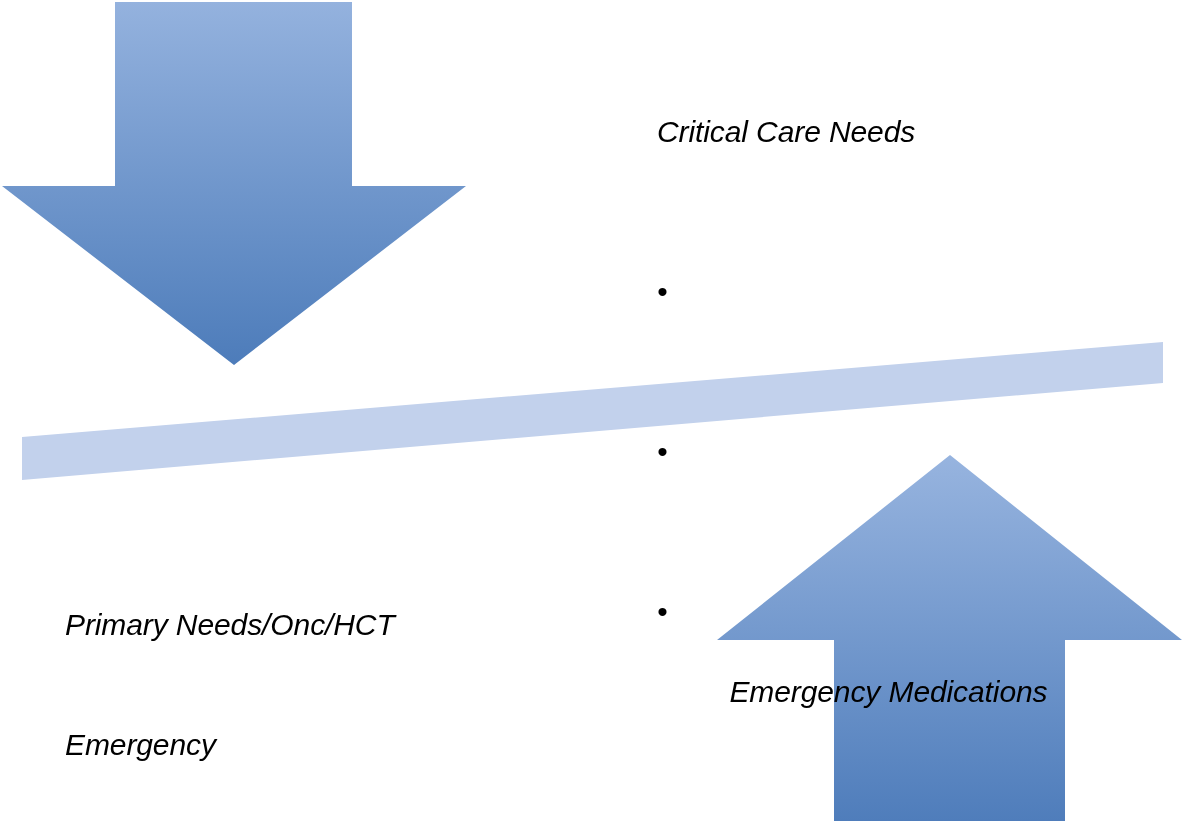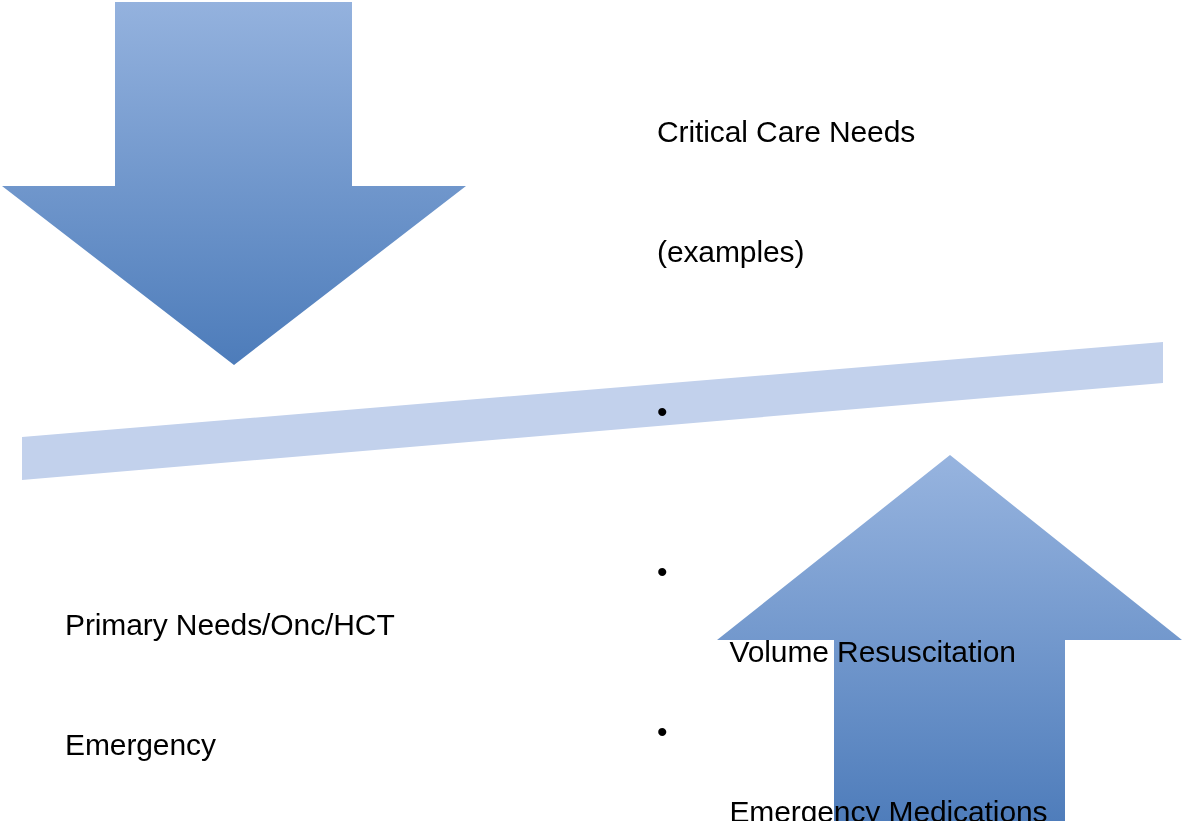--- a/index.html
+++ b/index.html
@@ -9,20 +9,21 @@
   }
   body {
     font-family: "Liberation Sans", sans-serif;
   }
   #canvas {
     position: relative;
     width: 1184px;
     height: 821px;
     background: #ffffff;
     overflow: hidden;
+    font-style: italic;
   }
   #figure-svg {
     position: absolute;
     left: 0;
     top: 0;
     width: 1184px;
     height: 821px;
   }
   .text-block {
     position: absolute;
@@ -76,29 +77,27 @@
 
     <polygon id="down-arrow-shape" fill="url(#arrowGrad)" points="115,2 352,2 352,186 466,186 234,365 2,186 115,186"></polygon>
 
     <polygon id="beam-shape" fill="#c2d1ec" points="22,437 1163,342 1163,383 22,480"></polygon>
 
     <polygon id="up-arrow-shape" fill="url(#arrowGradUp)" points="950,455 1182,640 1065,640 1065,821 834,821 834,640 717,640"></polygon>
   </svg>
 
   <div class="text-block" id="critical-care-block">
     <span class="tline">Critical Care Needs</span>
-    <span class="tline">(examples)</span>
 
     <span class="bullet-line">
       <span class="bullet-dot">•</span>
     </span>
 
     <span class="bullet-line">
       <span class="bullet-dot">•</span>
-      <span>Volume Resuscitation</span>
     </span>
 
     <span class="bullet-line">
       <span class="bullet-dot">•</span>
       <span>Emergency Medications</span>
     </span>
 
     
   </div>
 

